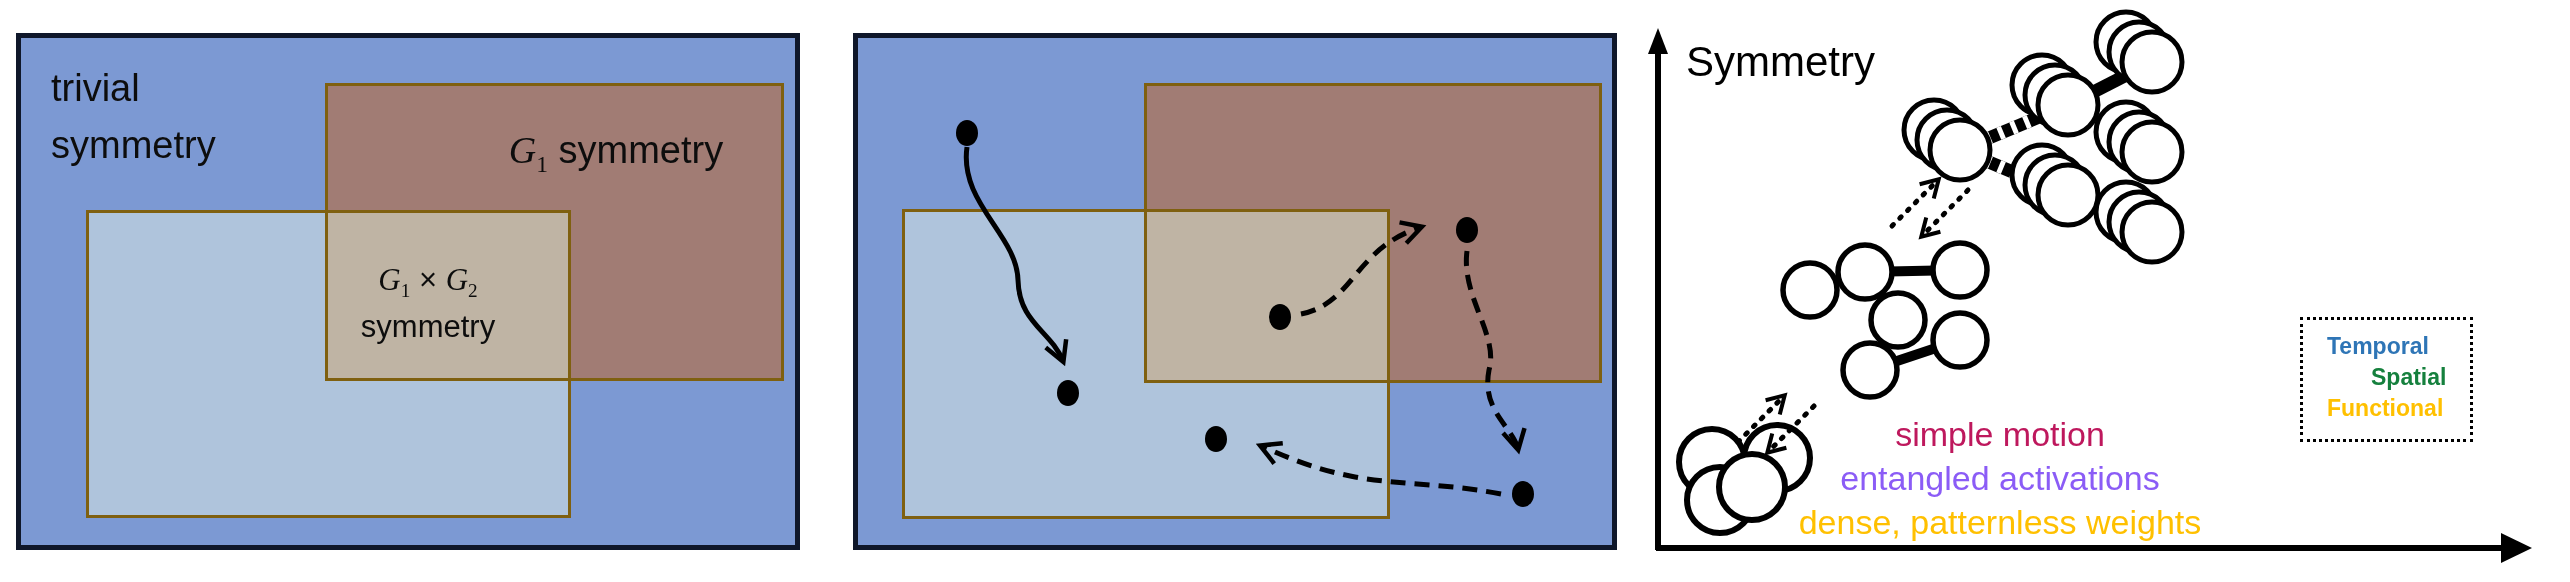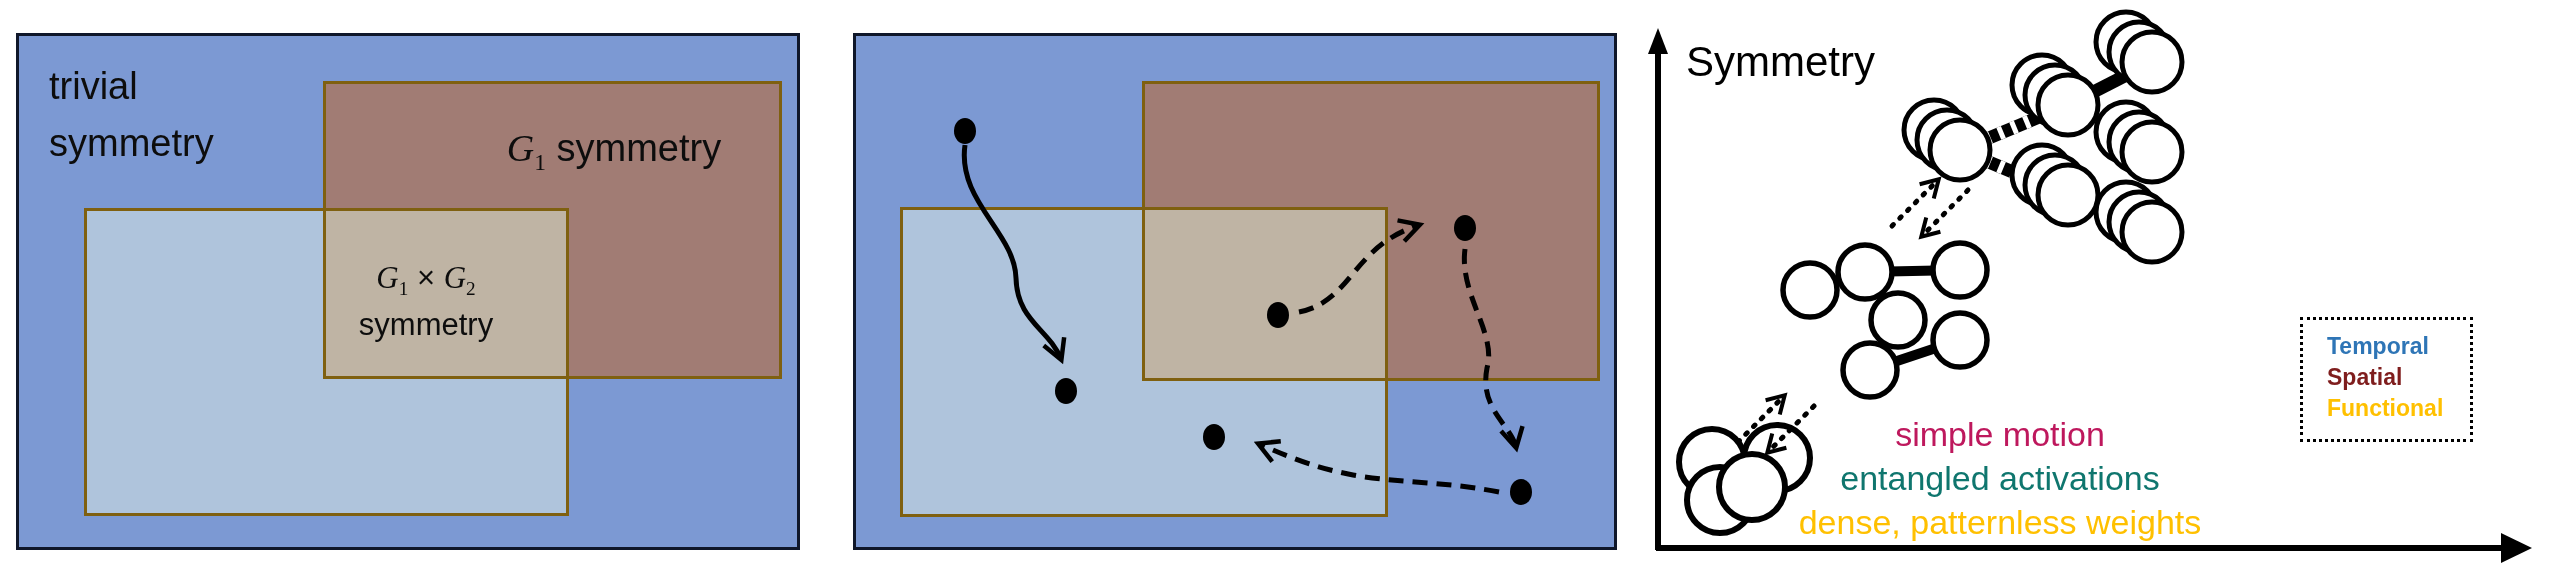--- a/index.html
+++ b/index.html
@@ -1,19 +1,19 @@
 <!DOCTYPE html>
 <html><head>
 <meta charset="utf-8">
 <style>
   html,body{margin:0;padding:0;background:#ffffff;}
   #figure{position:relative;width:2570px;height:582px;background:#ffffff;overflow:hidden;
           font-family:"Liberation Sans",sans-serif;color:#0d0d0d;}
   .abs{position:absolute;}
-  .panel{position:absolute;top:33px;height:517px;background:#7C99D3;border:3px solid #0f172a;box-sizing:border-box;}
+  .panel{position:absolute;top:33px;height:517px;background:#7C99D3;border:5px solid #0f172a;box-sizing:border-box;}
   .rect{position:absolute;border:3px solid #7F6010;box-sizing:border-box;}
   .fill-red{background:#A17C74;}
   .fill-lblue{background:#AFC4DC;}
   .fill-tan{background:#BFB4A4;}
   .lbl{position:absolute;color:#0d0d0d;}
   .mvar{font-family:"Liberation Serif",serif;font-style:italic;}
   sub.msub{font-family:"Liberation Serif",serif;font-style:normal;font-size:62%;}
   .trivial-lbl{left:30px;top:22px;font-size:38px;line-height:1.5;}
   .g1-lbl{left:430px;top:90px;width:330px;text-align:center;font-size:38px;}
   .overlap-lbl{left:304px;top:220px;width:206px;text-align:center;font-size:31px;line-height:1.45;}
@@ -177,24 +177,24 @@
           <circle class="node" style="stroke-width:5;" cx="512" cy="232" r="30"></circle>
         </g>
       </g>
     </svg>
 
     <div class="p3lbl" style="left:46px;top:38px;">Symmetry</div>
 
 
     <div class="annot-bottom">
       <div style="color: #be185d; text-align: center;">simple motion</div>
-      <div style="color: #0f766e; text-align: center;">entangled activations</div>
+      <div style="color: #8b5cf6; text-align: center;">entangled activations</div>
       <div style="color: rgb(255, 192, 0);">dense, patternless weights</div>
     </div>
 
     <div class="legend">
       <div style="color: rgb(46, 117, 182);">Temporal</div>
-      <div style="color: #7f1d1d;">Spatial</div>
+      <div style="color: #15803d; margin-left: 44px;">Spatial</div>
       <div style="color: rgb(255, 192, 0);">Functional</div>
     </div>
   </div>
 
 </div>
 
 </body></html>

